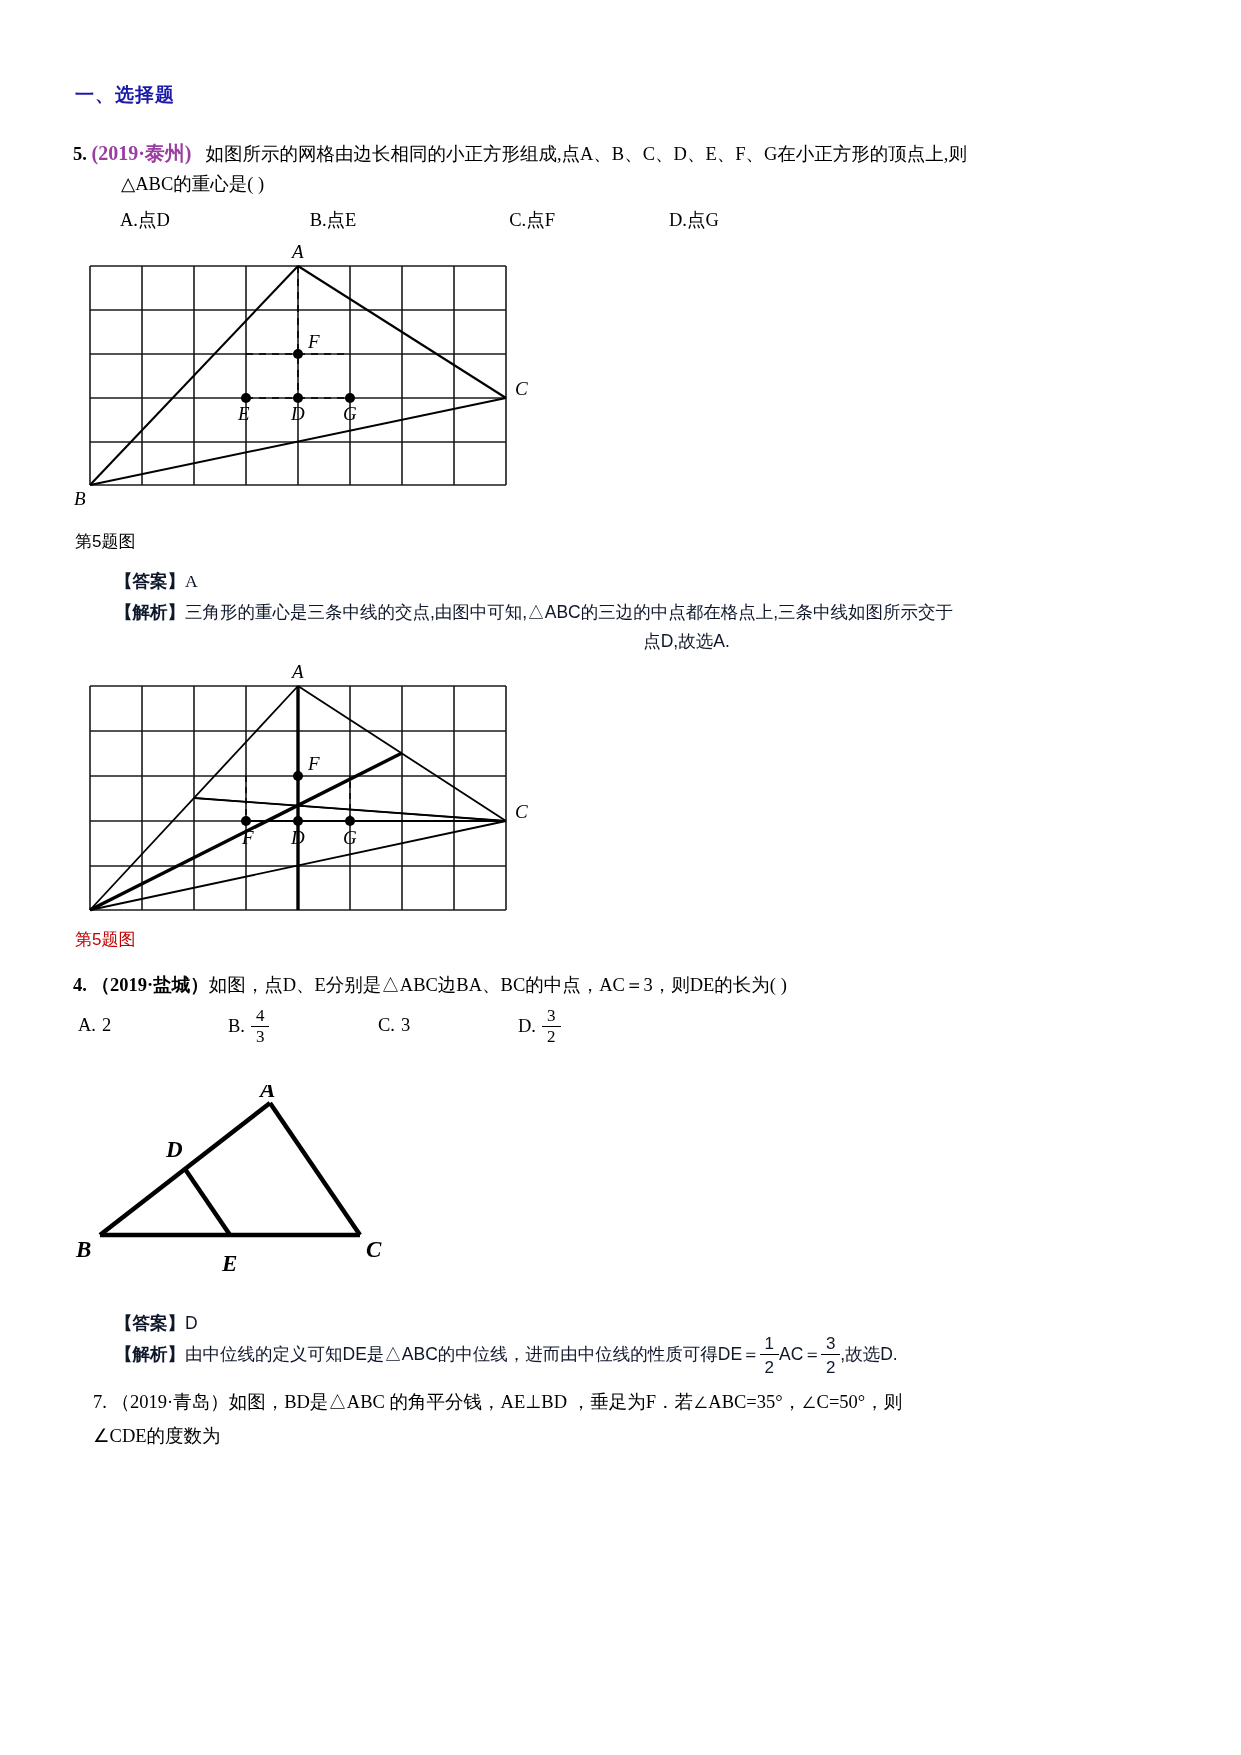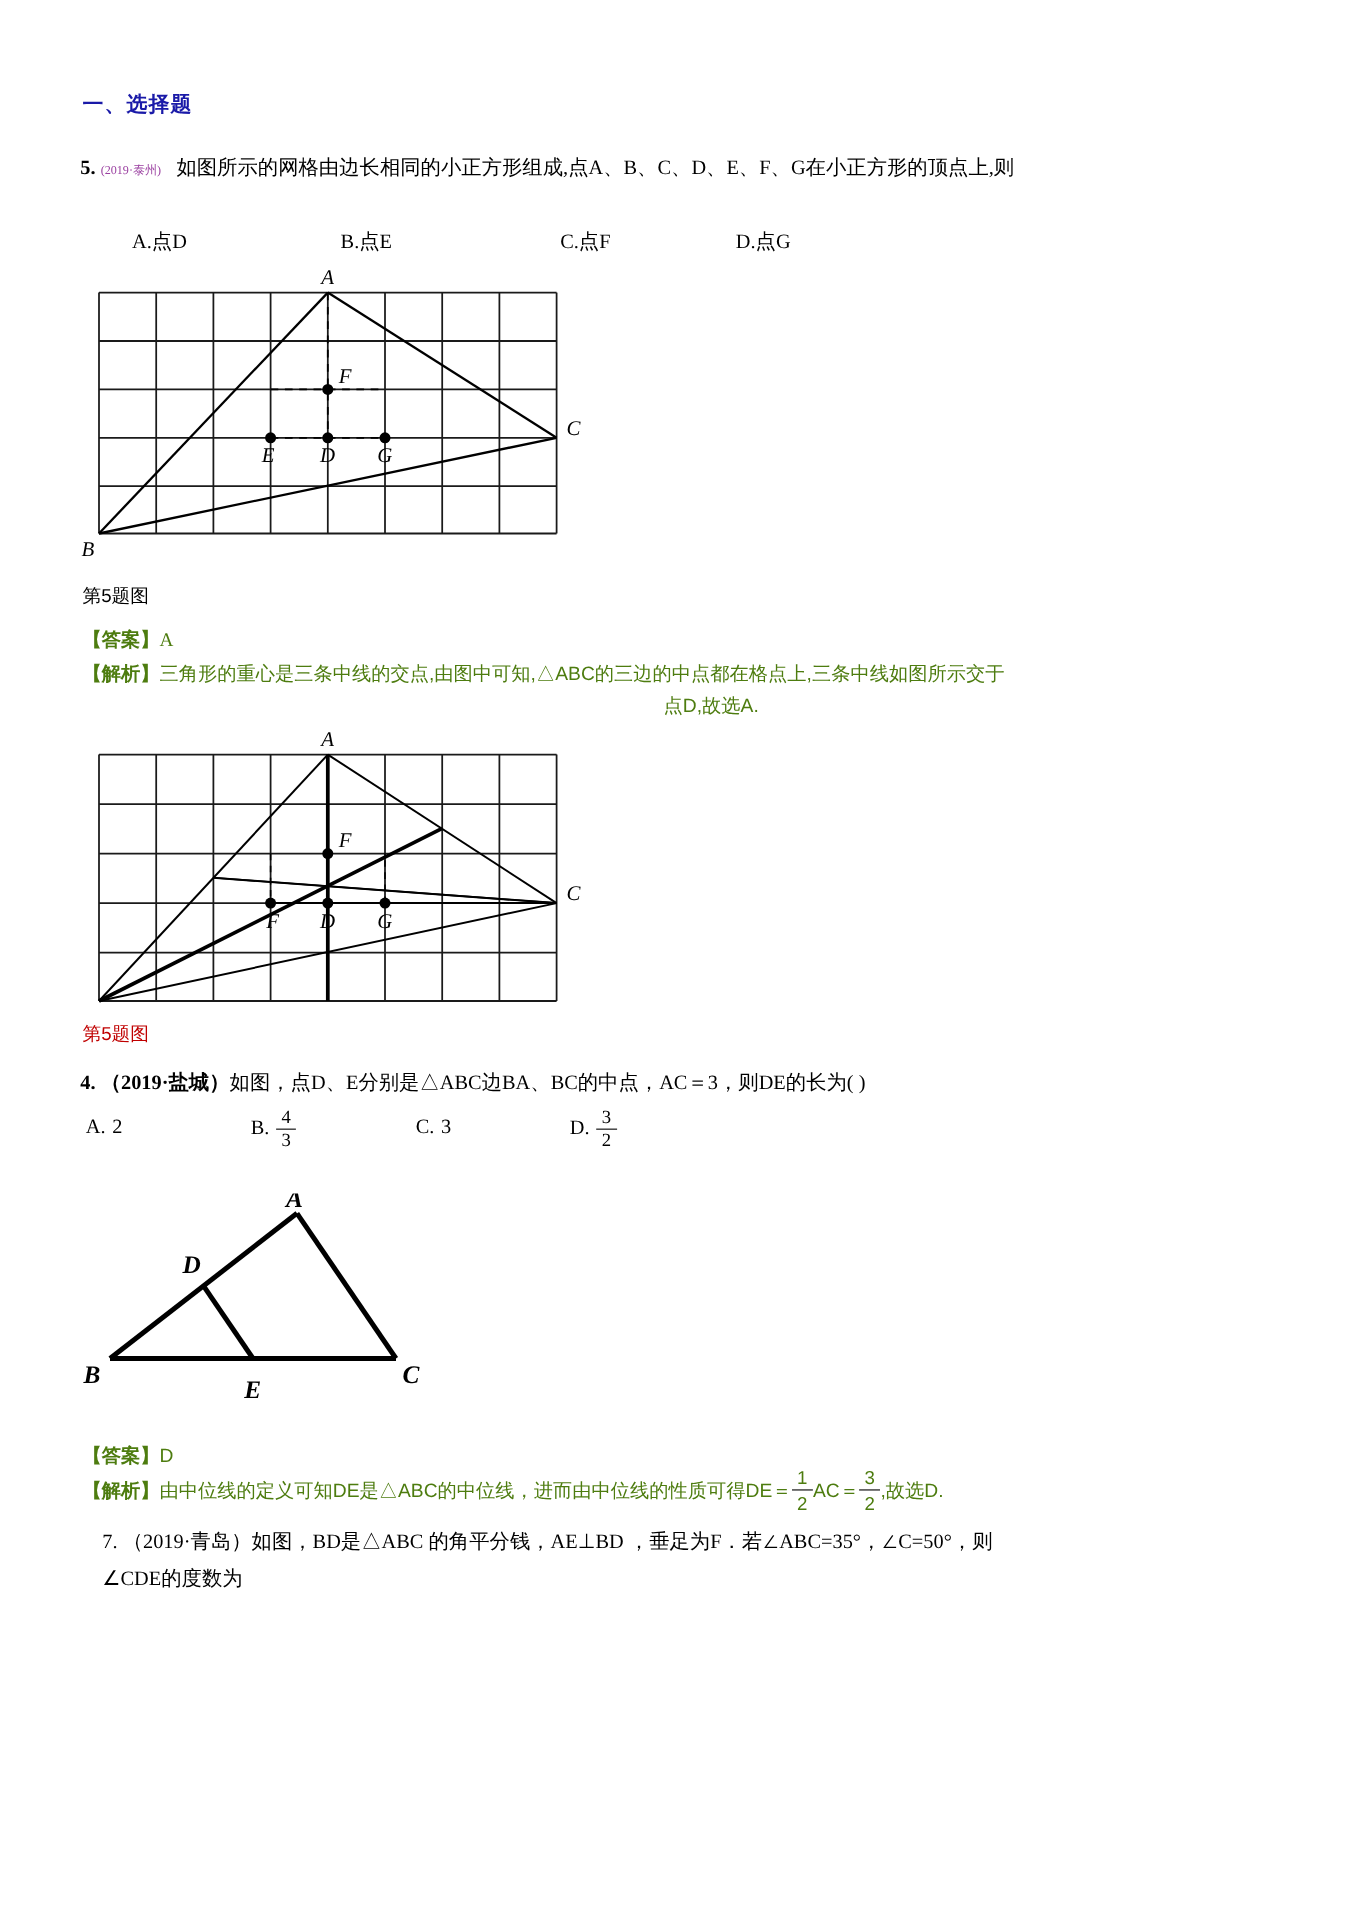--- a/index.html
+++ b/index.html
@@ -17,33 +17,33 @@
     font-family:"Liberation Sans", sans-serif;
     font-weight:bold;font-size:19px;color:#1a1aa8;letter-spacing:1px;
   }
 
   .qline{
     position:absolute;
     font-size:18.5px;line-height:30px;
     font-family:"Liberation Serif", serif;
   }
   .qnum{font-weight:bold;}
-  .src{color:#9a3fa0;font-weight:normal;font-size:11px;}
+  .src{color:#9a3fa0;font-weight:bold;font-size:20px;}
 
   .q5-head{left:73px;top:138px;width:1100px;}
   .q5-head .ind{display:block;margin-left:48px;}
   .q5-opts{left:120px;top:205px;width:700px;}
   .q5-opts span.op{display:inline-block;}
 
   .figcap{position:absolute;font-size:17px;font-family:"Liberation Sans",sans-serif;text-align:right;}
   .figcap-1{left:75px;top:530px;color:#000;}
   .figcap-2{left:75px;top:928px;color:#c00000;}
 
-  .ans-row{position:absolute;font-size:17.5px;line-height:29px;color:#4d7c0f;
-           font-family:"Liberation Sans", sans-serif;}
+  .ans-row{position:absolute;font-size:17.5px;line-height:29px;color:#0f172a;
+           font-family:"Liberation Sans", sans-serif;margin-left:40px;}
   .ans-1{left:75px;top:567px;}
   .ans-1 .val{font-family:"Liberation Serif",serif;}
   .exp-1{left:75px;top:598px;width:1095px;}
   .exp-1 .ind{display:block;margin-left:48px;text-align:center;}
   .lbl{font-weight:bold;}
 
   .q4-head{left:73px;top:970px;width:1110px;font-size:18.5px;}
   .q4-opts{position:absolute;left:78px;top:1005px;width:700px;font-size:18.5px;}
   .q4-opts .op{position:absolute;display:flex;align-items:center;gap:6px;}
   .frac{display:inline-flex;flex-direction:column;align-items:center;
@@ -65,20 +65,21 @@
 <body>
 
 <div class="page">
 
   <div class="section-title">一、选择题</div>
 
   <div class="qline q5-head">
     <span class="qnum">5.</span>
     <span class="src">(2019·泰州)</span>
     &nbsp;&nbsp;<span>如图所示的网格由边长相同的小正方形组成,点A、B、C、D、E、F、G在小正方形的顶点上,则</span>
+    <span class="ind">△ABC的重心是(    )</span>
   </div>
 
   <div class="qline q5-opts">
     <span class="op" style="width:185px"><span>A.</span><span>点D</span></span>
     <span class="op" style="width:195px"><span>B.</span><span>点E</span></span>
     <span class="op" style="width:155px"><span>C.</span><span>点F</span></span>
     <span class="op"><span>D.</span><span>点G</span></span>
   </div>
 
   <svg style="left:60px;top:240px;" width="500" height="280" viewBox="0 0 500 280">

